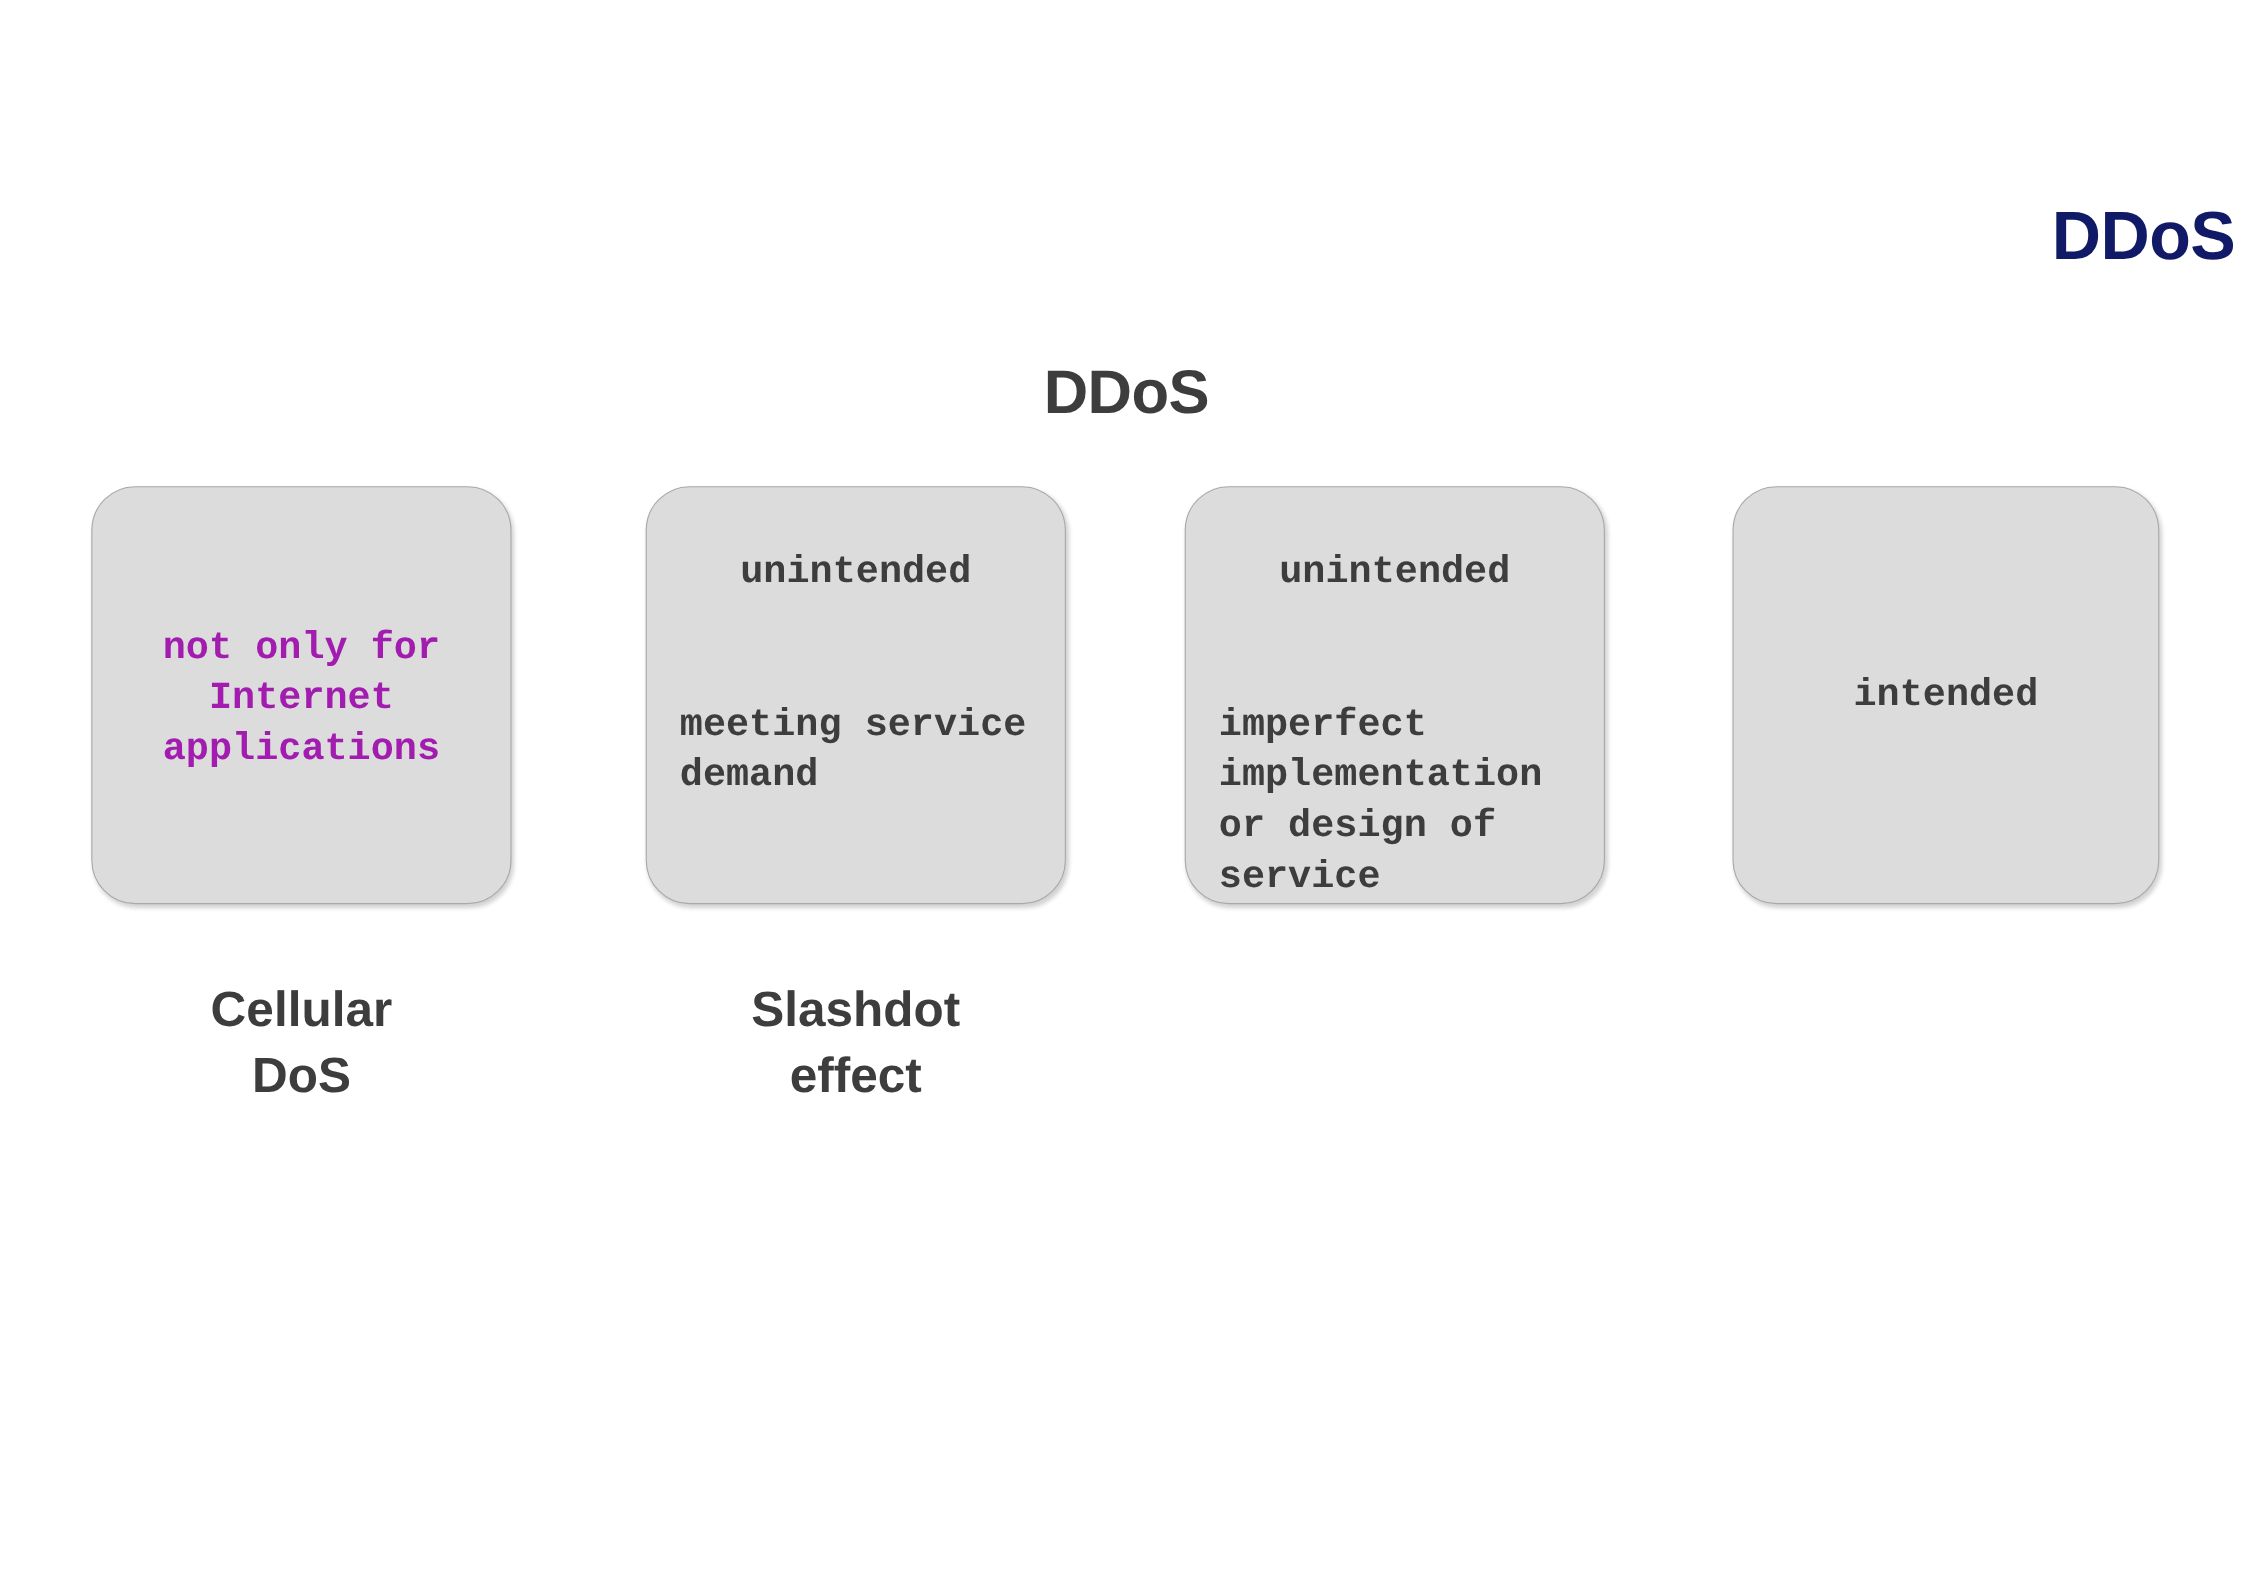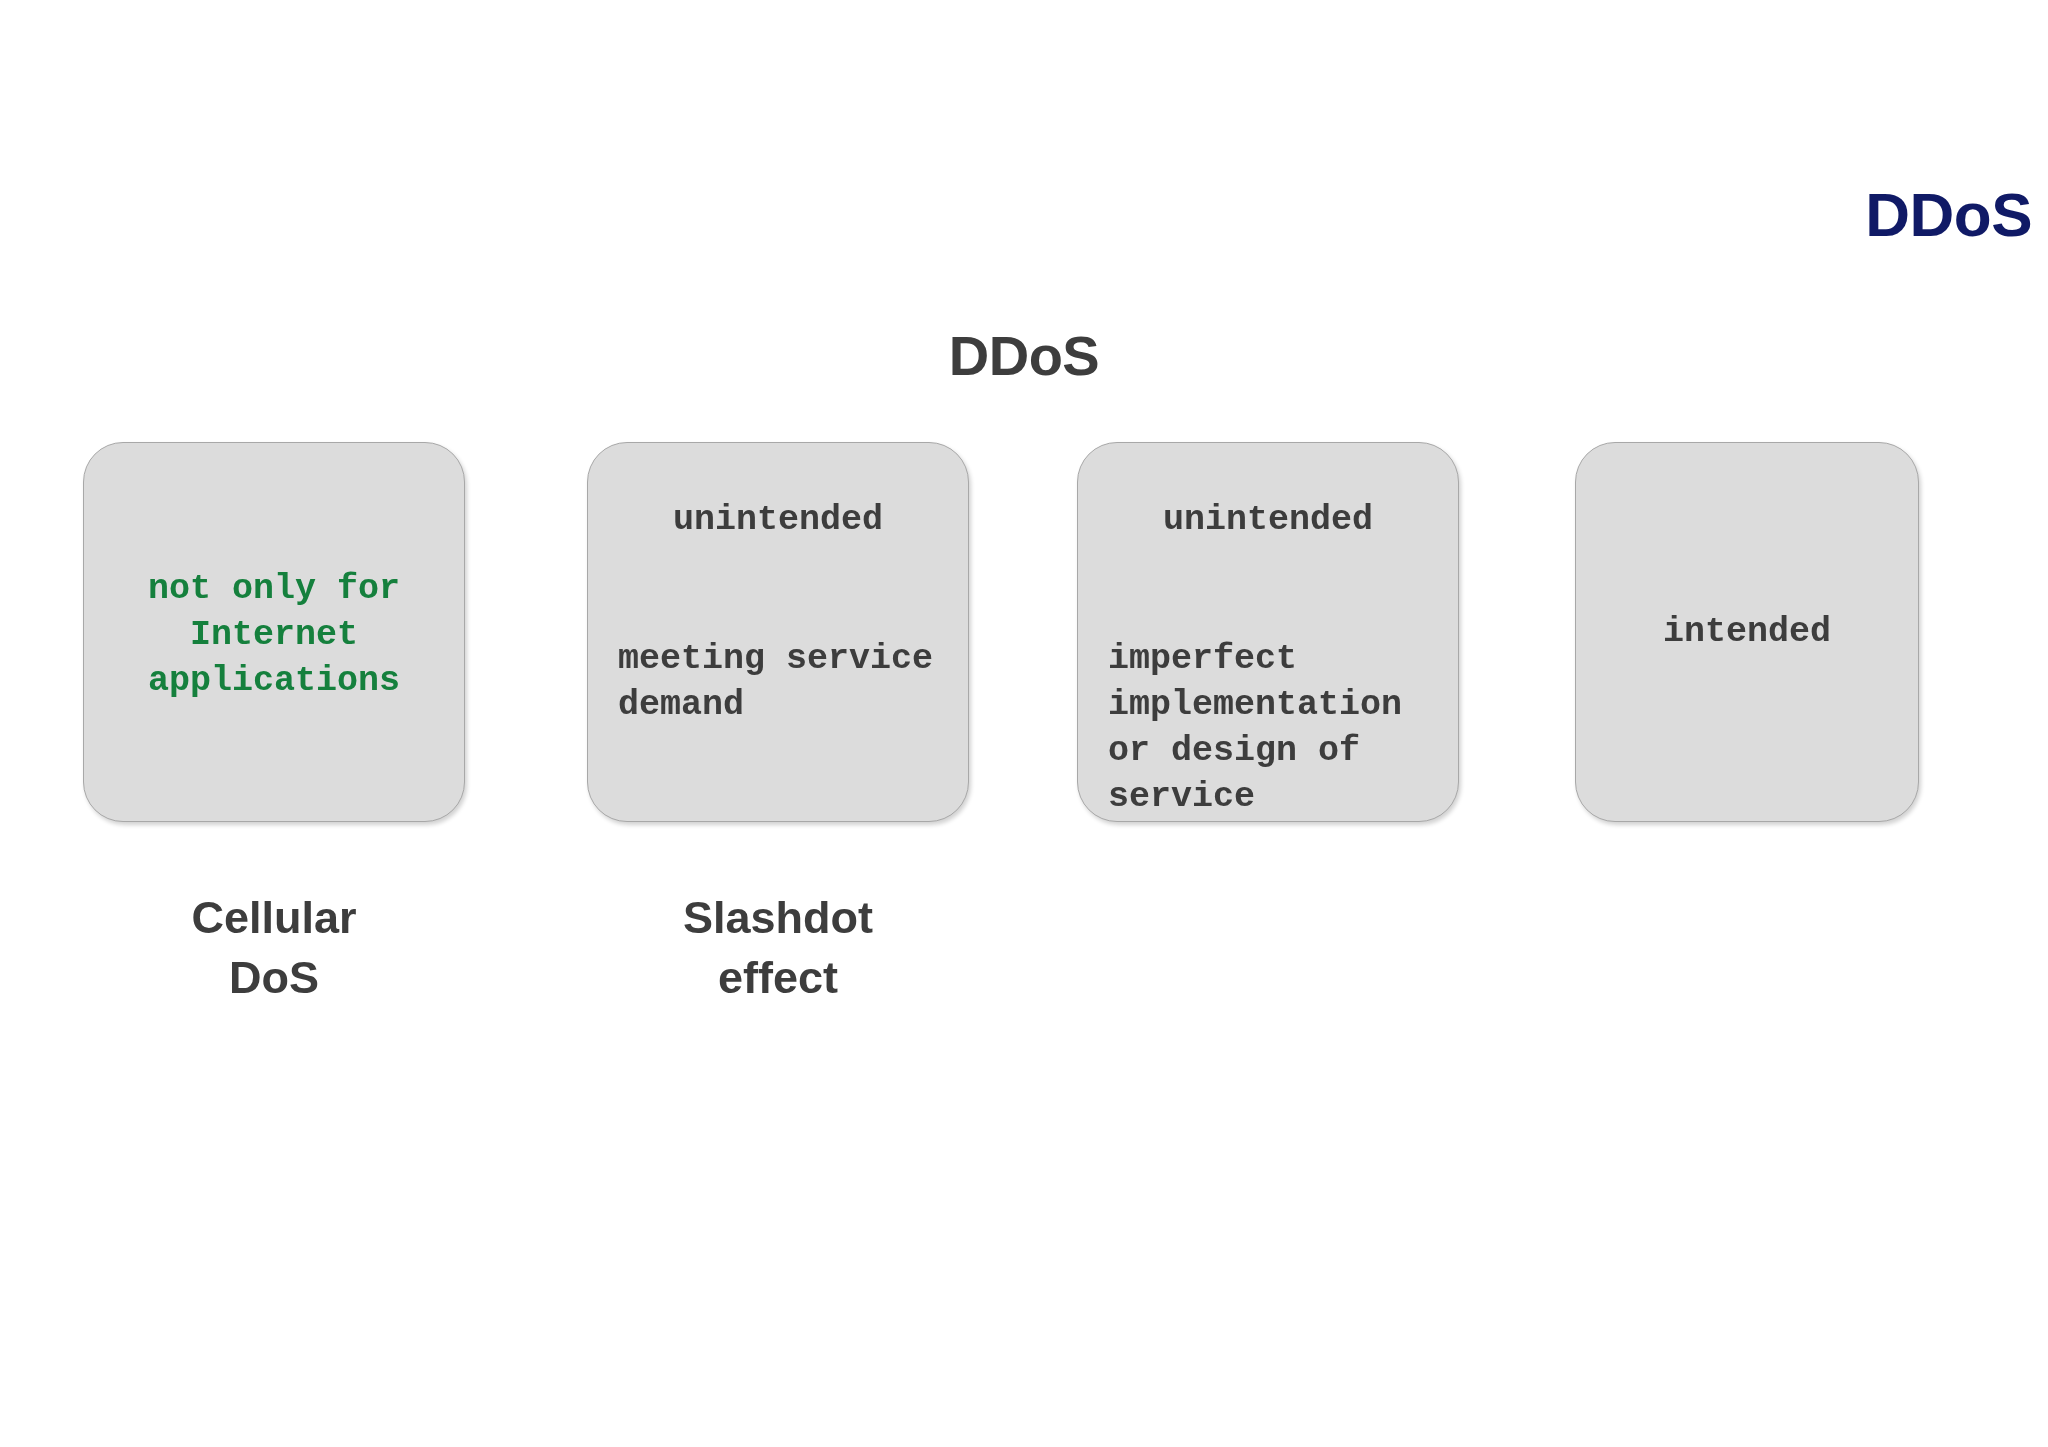--- a/index.html
+++ b/index.html
@@ -53,21 +53,21 @@
     background: #dcdcdc;
     border: 1.5px solid #a8a8a8;
     border-radius: 40px;
     box-sizing: border-box;
     box-shadow: 2px 3px 4px rgba(0,0,0,0.18);
     font-family: Liberation Mono, monospace;
   }
   .box-1 { left: 83px;   width: 382px; }
   .box-2 { left: 587px;  width: 382px; }
   .box-3 { left: 1077px; width: 382px; }
-  .box-4 { left: 1575px; width: 344px; }
+  .box-4 { left: 1575px; width: 388px; }
 
   
   .box-head {
     position: absolute;
     left: 0;
     right: 0;
     top: 57px;
     text-align: center;
     font-size: 35px;
     font-weight: bold;
@@ -86,21 +86,21 @@
     line-height: 46px;
   }
   .box-center-block {
     position: absolute;
     left: 14px;
     right: 14px;
     top: 123px;
     text-align: center;
     font-size: 35px;
     font-weight: bold;
-    color: #15803d;
+    color: #a21caf;
     line-height: 46px;
   }
   .box-single {
     position: absolute;
     left: 0;
     right: 0;
     top: 0;
     bottom: 0;
     display: flex;
     align-items: center;

